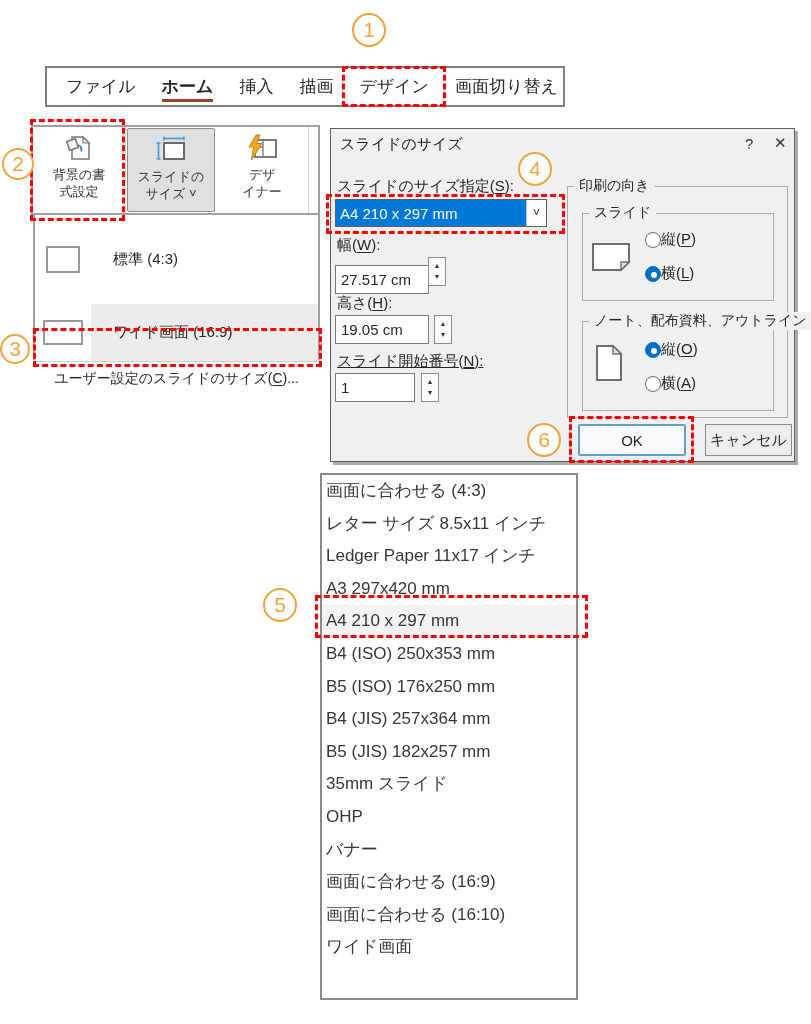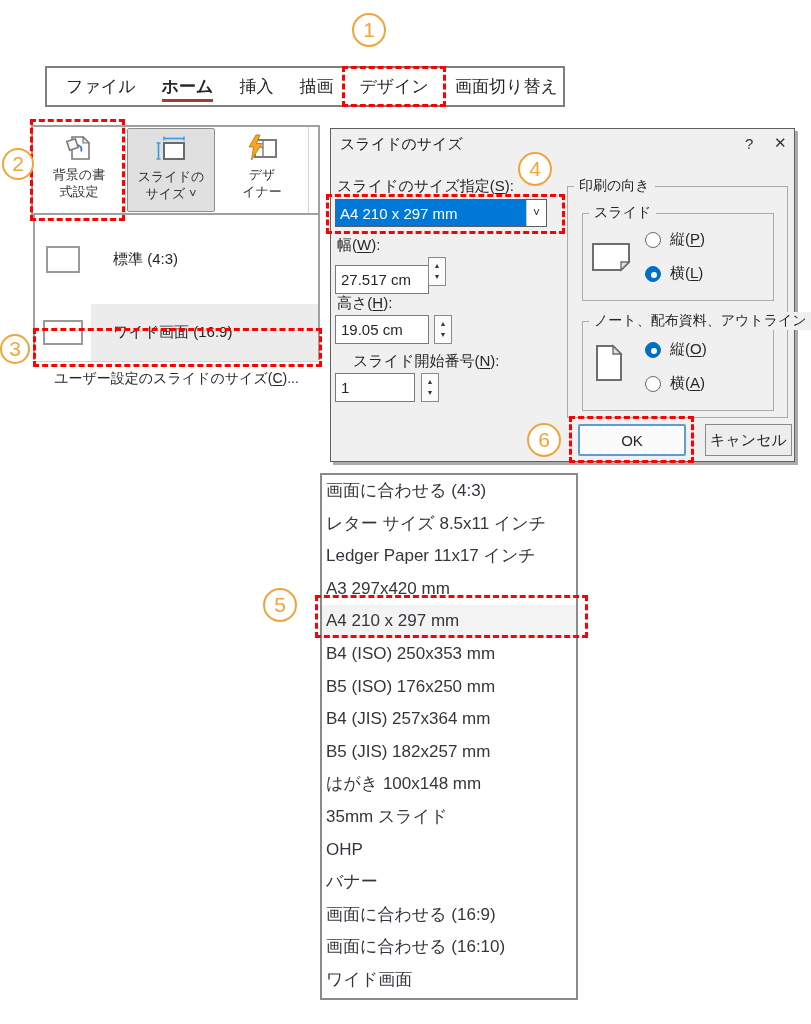--- a/index.html
+++ b/index.html
@@ -49,21 +49,21 @@
          border:1px solid #5E5E5E;box-sizing:border-box;display:flex;align-items:center;}
   .combo-text{flex:1;padding-left:4px;font-size:15px;white-space:nowrap;overflow:hidden;}
   .combo-arrow{width:19px;height:100%;background:#fff;color:#333;display:flex;align-items:center;
                justify-content:center;font-size:12px;border-left:1px solid #C9C9C9;}
   .inputbox{position:absolute;height:29px;background:#fff;border:1px solid #7A7A7A;box-sizing:border-box;
             font-size:15px;display:flex;align-items:center;padding-left:5px;}
   .spin{position:absolute;width:18px;height:29px;border:1px solid #8A8A8A;background:#FBFBFB;box-sizing:border-box;
         display:flex;flex-direction:column;align-items:center;justify-content:center;font-size:7px;color:#333;line-height:1.5;}
   .grp{position:absolute;border:1px solid #ABABAB;box-sizing:border-box;}
   .grp-label{position:absolute;top:-10px;left:6px;background:#F0F0F0;padding:0 5px;font-size:14px;white-space:nowrap;}
-  .radio-row{position:absolute;display:flex;align-items:center;gap:9px;font-size:15px;}
+  .radio-row{position:absolute;display:flex;align-items:center;font-size:15px;}
   .radio{width:16px;height:16px;border-radius:50%;border:1px solid #6B6B6B;background:#fff;
          box-sizing:border-box;position:relative;flex:none;}
   .radio.sel{background:#0070C6;border-color:#0070C6;}
   .radio.sel::after{content:"";position:absolute;left:5px;top:5px;width:6px;height:6px;border-radius:50%;background:#fff;}
   .btn{position:absolute;height:32px;display:flex;align-items:center;justify-content:center;
        font-size:15px;box-sizing:border-box;}
   .btn.ok{left:247px;top:295px;width:108px;background:#FBFBFB;border:2px solid #5E9FD0;border-radius:2px;}
   .btn.cancel{left:374px;top:295px;width:87px;background:#EDEDED;border:1px solid #8A8A8A;}
   
   .sizelist{position:absolute;left:320px;top:473px;width:258px;height:527px;border:2px solid #8A8A8A;
@@ -183,21 +183,21 @@
 
     <span class="dlg-label" style="left:6px;top:165px;">高さ(<u>H</u>):</span>
     <div class="inputbox" style="left:4px;top:186px;width:94px;">
         <span>19.05 cm</span>
       </div>
     <div class="spin" style="left:103px;top:186px;">
       <span>▲</span>
       <span>▼</span>
     </div>
 
-    <span class="dlg-label" style="left:22px;top:223px;">スライド開始番号(<u>N</u>):</span>
+    <span class="dlg-label" style="left:6px;top:223px;text-decoration:underline;">スライド開始番号(<u>N</u>):</span>
     <div class="inputbox" style="left:4px;top:244px;width:80px;">
         <span>1</span>
       </div>
     <div class="spin" style="left:90px;top:244px;">
       <span>▲</span>
       <span>▼</span>
     </div>
 
     <div class="grp" style="left:236px;top:57px;width:221px;height:232px;">
       <span class="grp-label">印刷の向き</span>
@@ -254,21 +254,20 @@
   <div class="sizelist">
     <div class="li">画面に合わせる (4:3)</div>
     <div class="li">レター サイズ 8.5x11 インチ</div>
     <div class="li">Ledger Paper 11x17 インチ</div>
     <div class="li">A3 297x420 mm</div>
     <div class="li hl">A4 210 x 297 mm</div>
     <div class="li">B4 (ISO) 250x353 mm</div>
     <div class="li">B5 (ISO) 176x250 mm</div>
     <div class="li">B4 (JIS) 257x364 mm</div>
     <div class="li">B5 (JIS) 182x257 mm</div>
-    <div class="li">はがき 100x148 mm</div>
     <div class="li">35mm スライド</div>
     <div class="li">OHP</div>
     <div class="li">バナー</div>
     <div class="li">画面に合わせる (16:9)</div>
     <div class="li">画面に合わせる (16:10)</div>
     <div class="li">ワイド画面</div>
   </div>
 
   <div class="dash" style="left:315px;top:595px;width:273px;height:43px;"></div>
 

